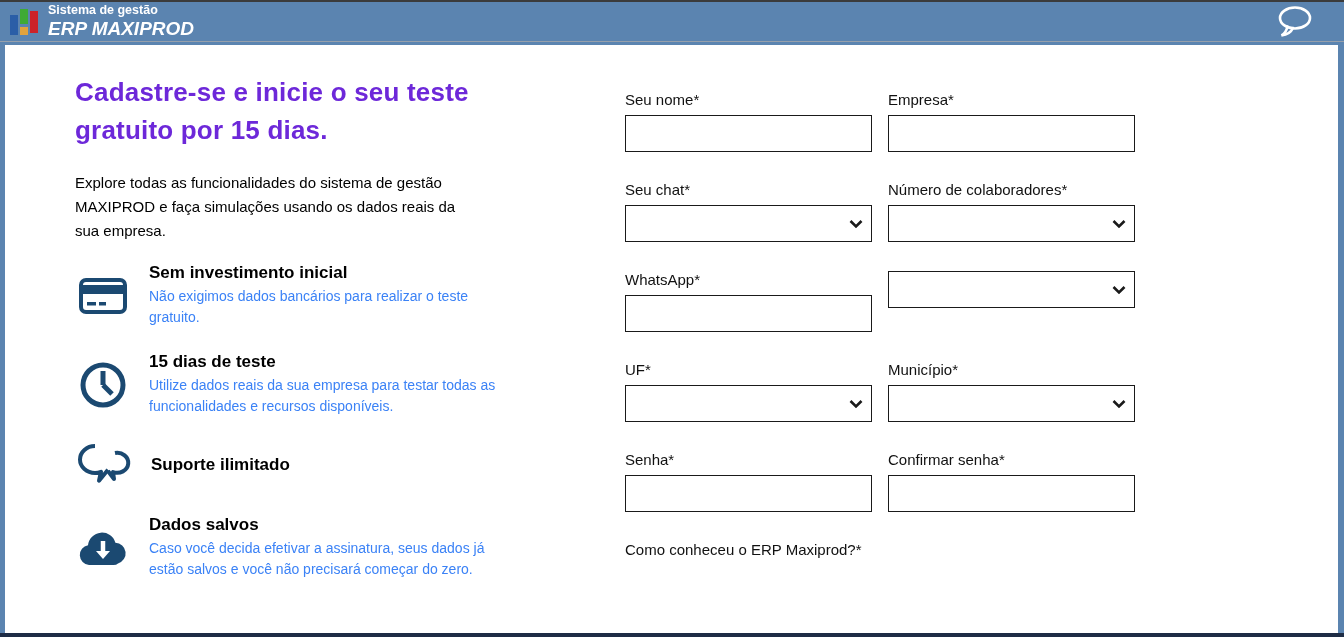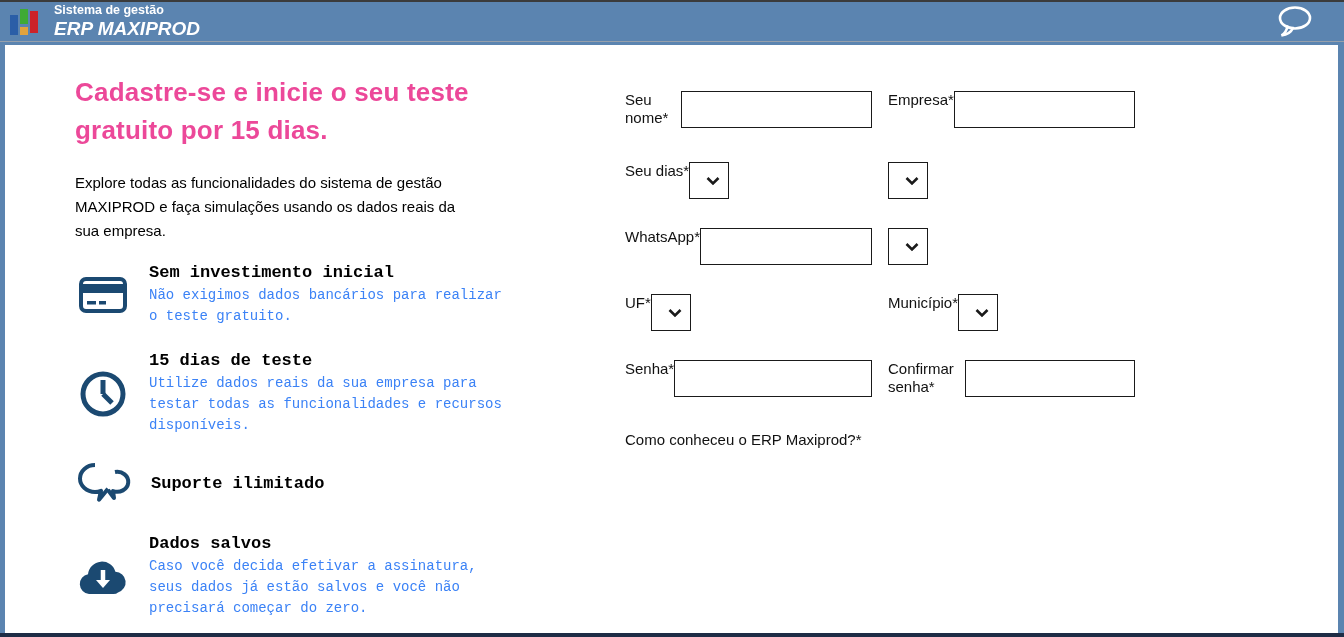--- a/index.html
+++ b/index.html
@@ -11,59 +11,59 @@
     border-bottom:4px solid #1e2c45;
     position:relative;
   }
   
   .header {
     height:40px; background:#5b84b0;
     display:flex; align-items:center;
     padding:0 28px 0 10px;
     border-bottom:1px solid #96a0ac;
   }
-  .logo { display:flex; align-items:center; gap:14px; cursor:pointer; }
+  .logo { display:flex; align-items:center; gap:8px; cursor:pointer; }
   .logo-mark { width:30px; height:28px; position:relative; }
   .logo-mark span { position:absolute; width:8px; }
   .lm-blue   { left:0;  top:7px;  height:20px; background:#2b5ea7; }
   .lm-green  { left:10px; top:1px; height:15px; background:#3faa35; }
   .lm-yellow { left:10px; top:19px; height:8px; background:#e2a33c; }
   .lm-red    { left:20px; top:3px; height:22px; background:#cc2229; }
   .logo-text { color:#fff; line-height:1.15; }
   .logo-line1 { font-size:12.5px; font-weight:bold; }
   .logo-line2 { font-size:19px; font-weight:bold; font-style:italic; }
   .chat-btn { margin-left:auto; cursor:pointer; display:flex; align-items:center; }
   
   .panel {
     position:absolute; left:5px; right:6px; top:43px; bottom:0;
     background:#ffffff; display:flex; overflow:hidden;
   }
   
   .left { flex:0 0 505px; padding:28px 0 0 70px; }
   .hero-title {
     width:480px; font-size:26px; font-weight:bold;
-    color:#ec4899; line-height:38px; letter-spacing:.2px;
+    color:#6d28d9; line-height:38px; letter-spacing:.2px;
   }
   .hero-desc {
     margin-top:22px; width:405px; font-size:15px;
     color:#000000; line-height:24px;
   }
   .features { margin-top:20px; }
   .feature { display:flex; align-items:center; margin-bottom:24px; }
   .f-icon { flex:0 0 56px; display:flex; justify-content:center; align-items:center; }
-  .f-body { margin-left:18px; width:360px;font-family:Liberation Mono, monospace; }
+  .f-body { margin-left:18px; width:360px; }
   .f-title { font-size:17px; font-weight:bold; color:#000; margin-bottom:3px; }
   .f-text  { font-size:14px; color:#3b82f6; line-height:21px; }
   
   .right { width:512px; margin-left:70px; padding-top:46px; }
   .form-grid {
     display:grid; grid-template-columns:247px 247px;
     column-gap:16px; row-gap:29px;
   }
-  .field { display:flex; flex-direction:row; }
+  .field { display:flex; flex-direction:column; }
   .field.full { grid-column:1 / -1; }
   .field label { font-size:15px; color:#111; line-height:18px; margin-bottom:6px; }
   .field input, .field select {
     height:37px; width:100%; border:1.5px solid #1a1a1a; background:#fff;
     border-radius:0; font-size:16px; padding:0 8px; outline:none;
     font-family:"Liberation Sans", sans-serif;
   }
   .select-wrap { position:relative; }
   .select-wrap select {
     -webkit-appearance:none; -moz-appearance:none; appearance:none;
@@ -171,32 +171,33 @@
         <label>Seu nome*</label>
         <input type="text" style="">
       </div>
 
       <div class="field">
         <label>Empresa*</label>
         <input type="text" style="">
       </div>
 
       <div class="field">
-        <label>Seu dias*</label>
-        <div class="select-wrap">
-          <select></select>
-          <span class="chev">
-            <svg width="14" height="9" viewBox="0 0 14 9">
-                <polyline points="1.5,1.5 7,7 12.5,1.5" fill="none" stroke="#1a1a1a" stroke-width="2.6"></polyline>
-              </svg>
-          </span>
-        </div>
-      </div>
-
-      <div class="field">
+        <label>Seu chat*</label>
+        <div class="select-wrap">
+          <select></select>
+          <span class="chev">
+            <svg width="14" height="9" viewBox="0 0 14 9">
+                <polyline points="1.5,1.5 7,7 12.5,1.5" fill="none" stroke="#1a1a1a" stroke-width="2.6"></polyline>
+              </svg>
+          </span>
+        </div>
+      </div>
+
+      <div class="field">
+        <label>Número de colaboradores*</label>
         <div class="select-wrap">
           <select></select>
           <span class="chev">
             <svg width="14" height="9" viewBox="0 0 14 9">
                 <polyline points="1.5,1.5 7,7 12.5,1.5" fill="none" stroke="#1a1a1a" stroke-width="2.6"></polyline>
               </svg>
           </span>
         </div>
       </div>
 

